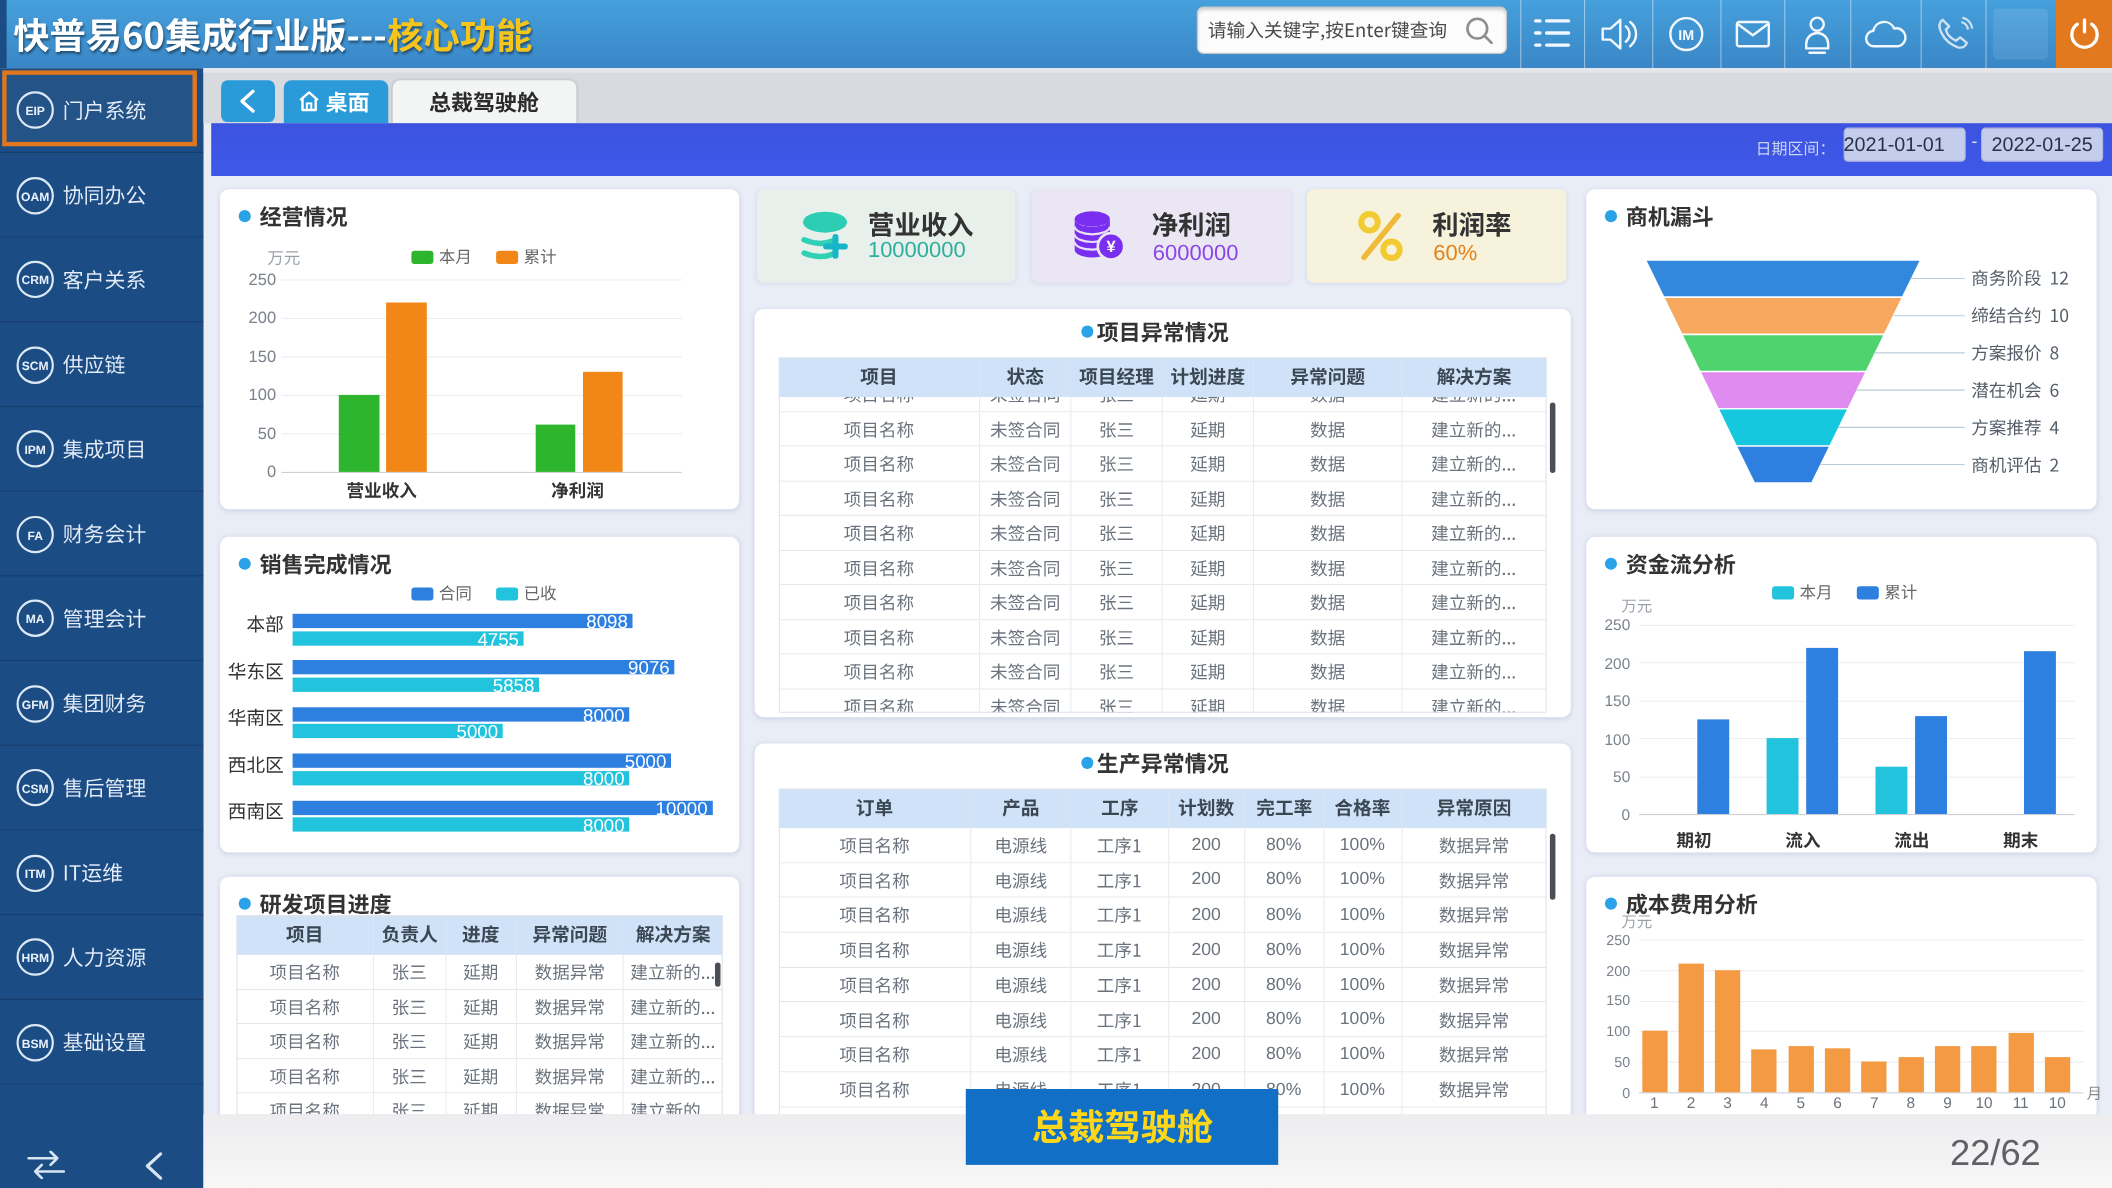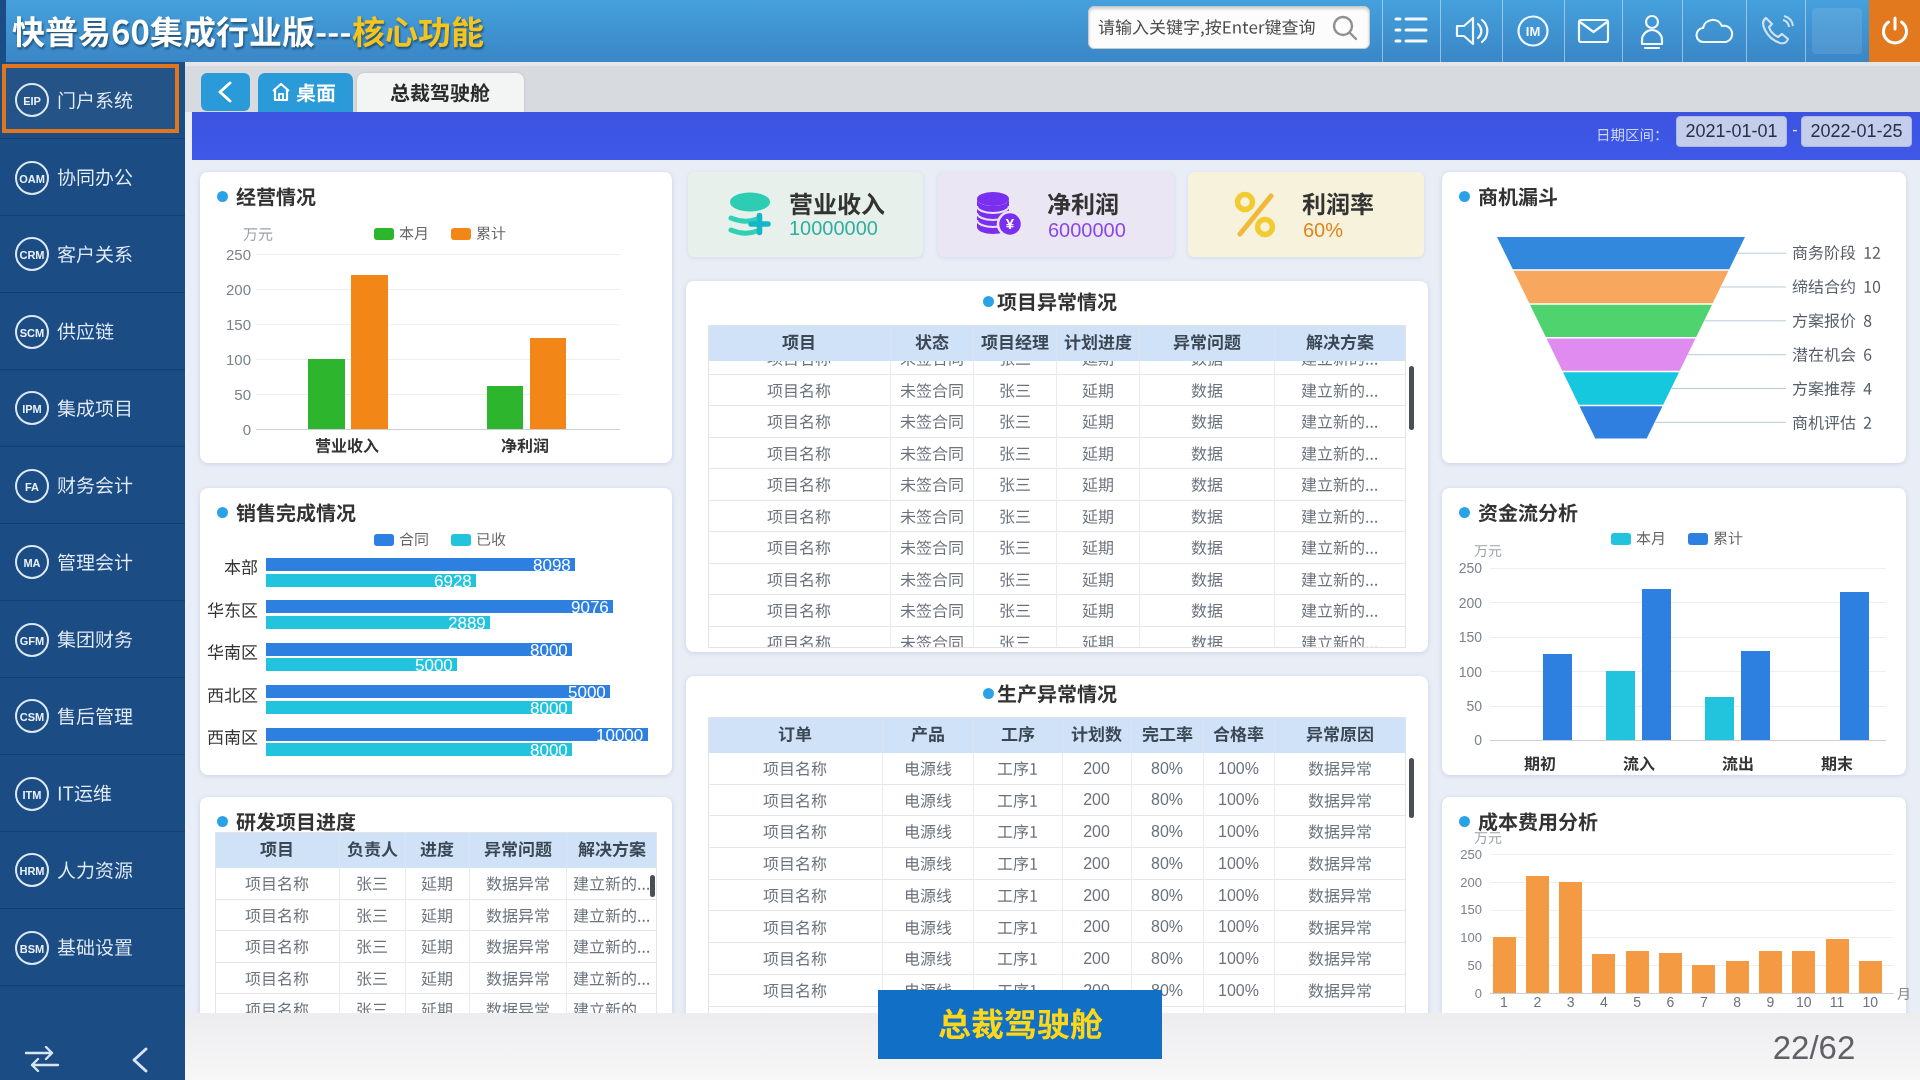--- a/index.html
+++ b/index.html
@@ -300,21 +300,21 @@
 <svg style="position:absolute;left:1594.5px;top:126.7px;" width="74.5" height="18.1">
       <g fill="#cdd7f5" transform="translate(1,13.3) scale(0.0145,-0.0145)">
         <use href="#gr65e5" x="0"></use>
         <use href="#gr671f" x="1000"></use>
         <use href="#gr533a" x="2000"></use>
         <use href="#gr95f4" x="3000"></use>
         <use href="#grff1a" x="4000"></use>
       </g>
     </svg>
 <div style="position:absolute;left:1676px;top:116px;width:111px;height:31px;background:#c5cdec;border-radius:4px;border:1px solid #aeb8e0;"></div>
-<div style="position:absolute;left:1676px;top:121px;width:111px;text-align:center;font-size:18px;color:#2a2f45;">2021-01-01</div>
+<div style="position:absolute;left:1676px;top:121px;width:111px;text-align:left;font-size:18px;color:#2a2f45;">2021-01-01</div>
 <div style="position:absolute;left:1801px;top:116px;width:111px;height:31px;background:#c5cdec;border-radius:4px;border:1px solid #aeb8e0;"></div>
 <div style="position:absolute;left:1801px;top:121px;width:111px;text-align:center;font-size:18px;color:#2a2f45;">2022-01-25</div>
 <div style="position:absolute;left:1790px;top:121px;width:10px;text-align:center;font-size:16px;color:#dfe6fa;">-</div>
 <div style="position:absolute;left:200px;top:172px;width:472px;height:291px;box-shadow:0 1px 5px rgba(70,90,150,.18);border-radius:8px;background:#fff;"></div>
 <div style="position:absolute;left:217px;top:191px;width:11px;height:11px;border-radius:6px;background:#2aa2e8;"></div>
 <svg style="position:absolute;left:235.0px;top:185.6px;" width="82.0" height="25.0">
       <g fill="#333" transform="translate(1,18.4) scale(0.0200,-0.0200)">
         <use href="#gb7ecf" x="0"></use>
         <use href="#gb8425" x="1000"></use>
         <use href="#gb60c5" x="2000"></use>
@@ -400,32 +400,32 @@
     </svg>
 <svg style="position:absolute;left:223.0px;top:558.4px;" width="36.0" height="21.2">
       <g fill="#333" transform="translate(1,15.6) scale(0.0170,-0.0170)">
         <use href="#gr672c" x="0"></use>
         <use href="#gr90e8" x="1000"></use>
       </g>
     </svg>
 <div style="position:absolute;left:266px;top:558.0px;width:309.3px;height:13px;background:#2d7fe0;"></div>
 <div style="position:absolute;left:266px;top:573.5px;width:209.5px;height:13px;background:#22c3dd;"></div>
 <div style="position:absolute;left:533px;top:556px;font-size:17px;color:#fff;">8098</div>
-<div style="position:absolute;left:434px;top:572px;font-size:17px;color:#fff;">6928</div>
+<div style="position:absolute;left:434px;top:572px;font-size:17px;color:#fff;">4755</div>
 <svg style="position:absolute;left:206.0px;top:600.8px;" width="53.0" height="21.2">
       <g fill="#333" transform="translate(1,15.6) scale(0.0170,-0.0170)">
         <use href="#gr534e" x="0"></use>
         <use href="#gr4e1c" x="1000"></use>
         <use href="#gr533a" x="2000"></use>
       </g>
     </svg>
 <div style="position:absolute;left:266px;top:600.4px;width:346.7px;height:13px;background:#2d7fe0;"></div>
 <div style="position:absolute;left:266px;top:615.9px;width:223.8px;height:13px;background:#22c3dd;"></div>
 <div style="position:absolute;left:571px;top:598px;font-size:17px;color:#fff;">9076</div>
-<div style="position:absolute;left:448px;top:614px;font-size:17px;color:#fff;">2889</div>
+<div style="position:absolute;left:448px;top:614px;font-size:17px;color:#fff;">5858</div>
 <svg style="position:absolute;left:206.0px;top:643.2px;" width="53.0" height="21.2">
       <g fill="#333" transform="translate(1,15.6) scale(0.0170,-0.0170)">
         <use href="#gr534e" x="0"></use>
         <use href="#gr5357" x="1000"></use>
         <use href="#gr533a" x="2000"></use>
       </g>
     </svg>
 <div style="position:absolute;left:266px;top:642.8px;width:305.6px;height:13px;background:#2d7fe0;"></div>
 <div style="position:absolute;left:266px;top:658.3px;width:191.0px;height:13px;background:#22c3dd;"></div>
 <div style="position:absolute;left:530px;top:641px;font-size:17px;color:#fff;">8000</div>

